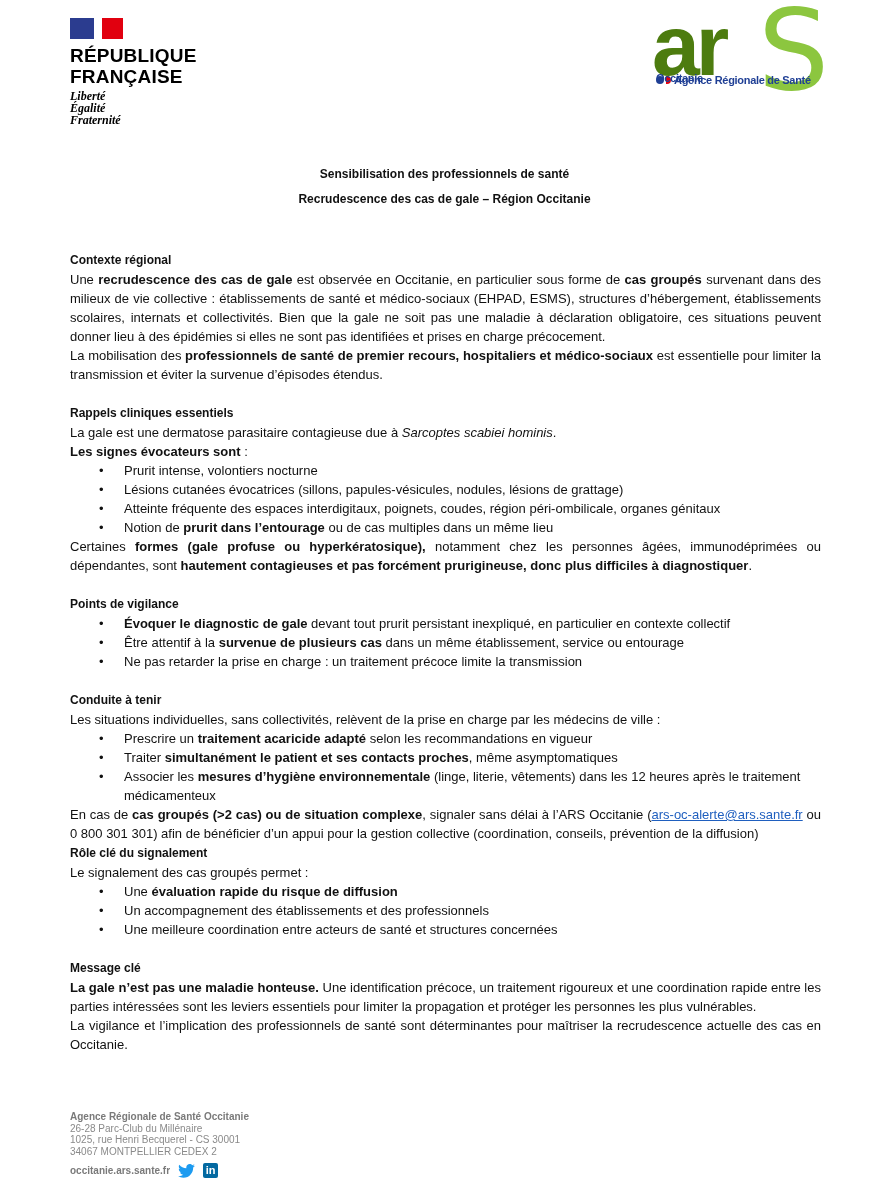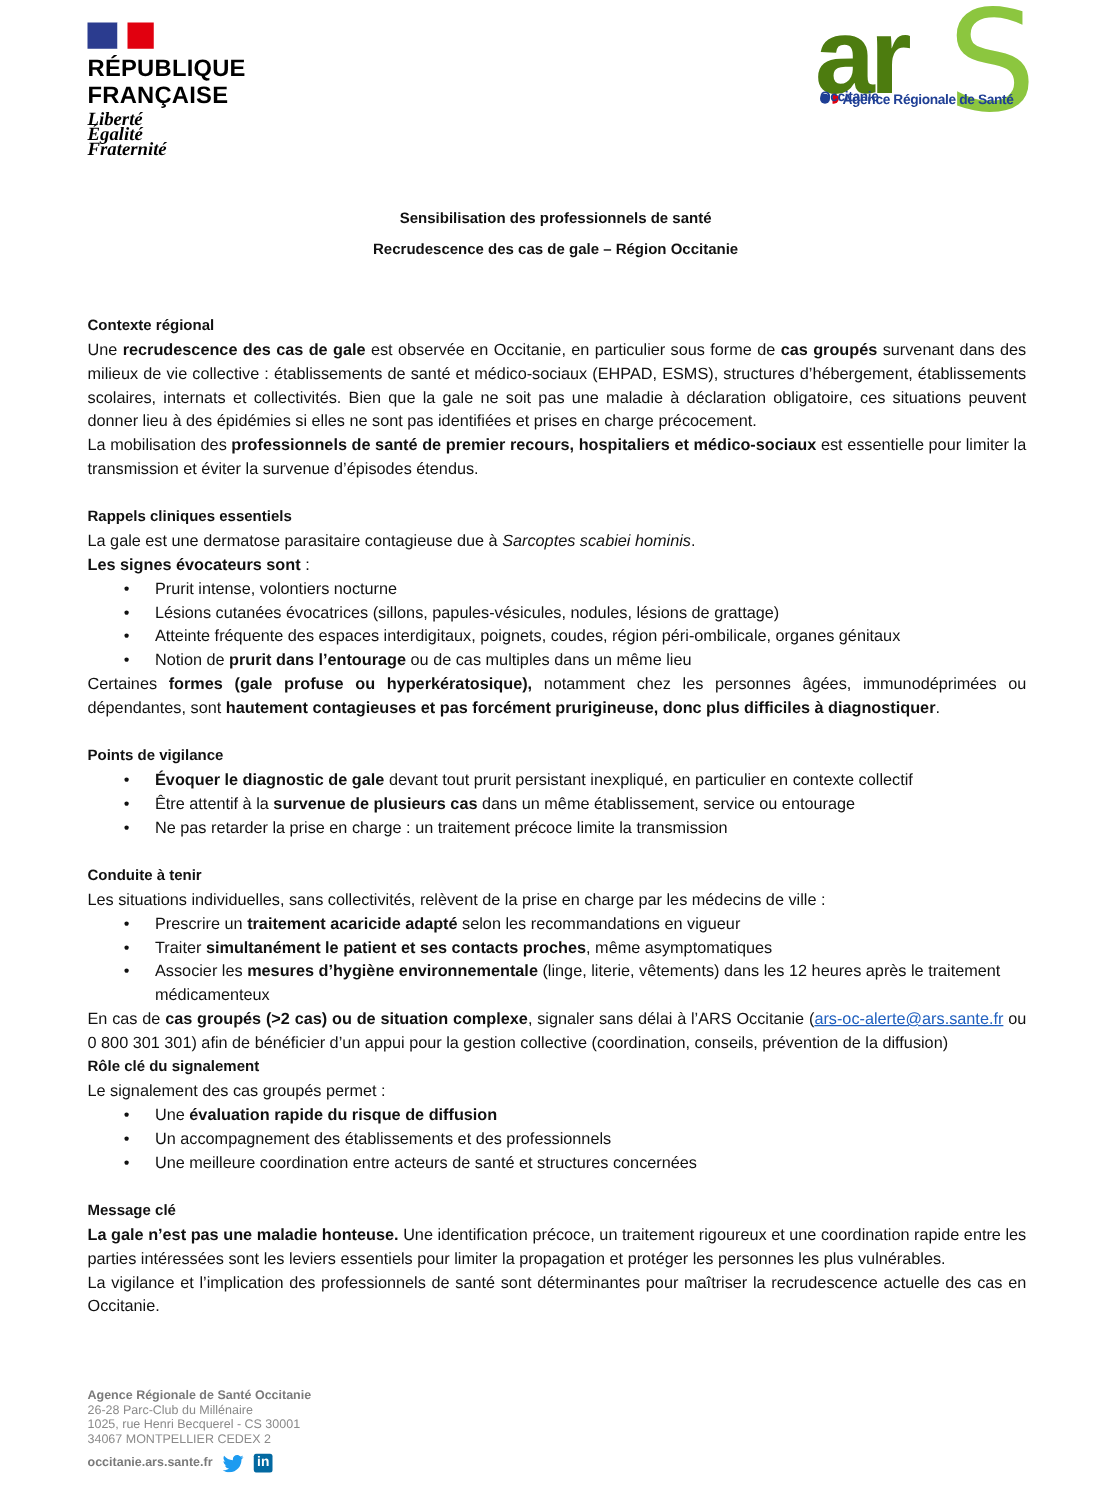--- a/index.html
+++ b/index.html
@@ -9,21 +9,21 @@
 
   
   .rf { position:absolute; left:70px; top:18px; }
   .flag { width:53px; height:21px; position:relative; }
   .flag .blue { position:absolute; left:0; top:0; width:24px; height:21px; background:#2b3c8f; }
   .flag .white { position:absolute; left:24px; top:0; width:8px; height:21px; background:#fff; }
   .flag .red { position:absolute; left:32px; top:0; width:21px; height:21px; background:#e1000f; }
   .rf-name { font-family:"Liberation Sans", sans-serif; font-weight:bold; font-size:19px; line-height:21px;
              letter-spacing:0.2px; margin-top:6px; color:#000; }
   .rf-motto { font-family:"Liberation Serif", serif; font-style:italic; font-weight:bold;
-              font-size:15px; line-height:12px; margin-top:3px; color:#000; }
+              font-size:12px; line-height:12px; margin-top:3px; color:#000; }
 
   
   .ars { position:absolute; left:652px; top:16px; width:180px; height:100px; }
   .ars-letters { position:absolute; left:0; top:-14px; font-family:"Liberation Sans", sans-serif;
                  font-size:86px; font-weight:bold; color:#4d7c0f; letter-spacing:-4px; line-height:86px; }
   .ars-s { position:absolute; left:106px; top:-22px; font-family:"DejaVu Sans", sans-serif; font-size:112px;
            color:#8cc63f; line-height:112px; font-weight:normal; }
   .ars-sub { position:absolute; left:4px; top:58px; font-size:11px; color:#1f3f95; font-weight:bold;
              white-space:nowrap; letter-spacing:-0.3px; }
   .ars-sub .dot-blue { display:inline-block; width:8px; height:8px; border-radius:50%; background:#1f3f95; margin-right:2px; vertical-align:0px; }

